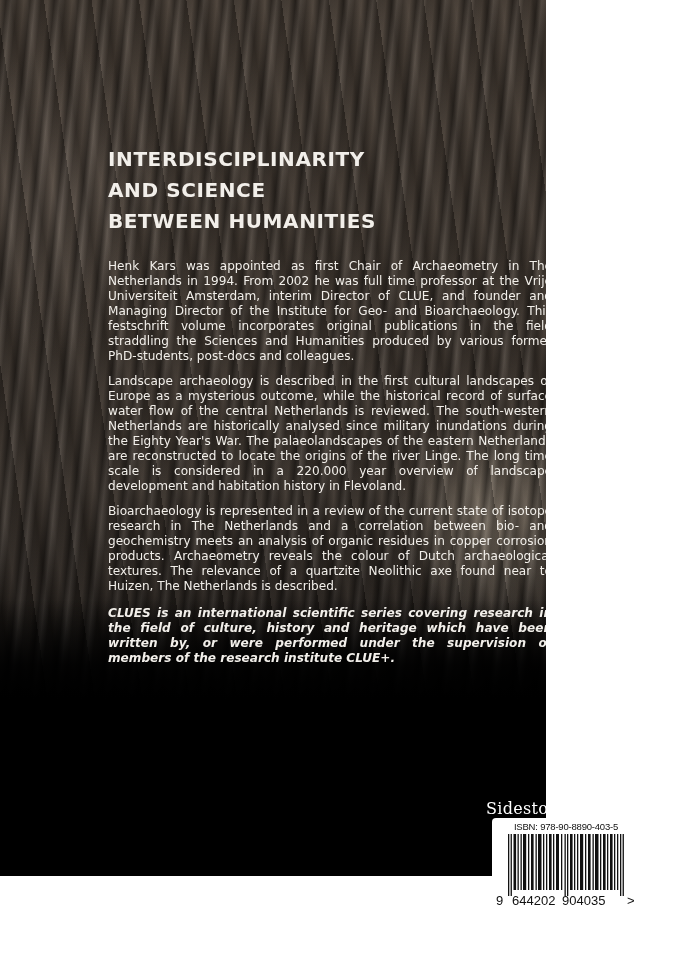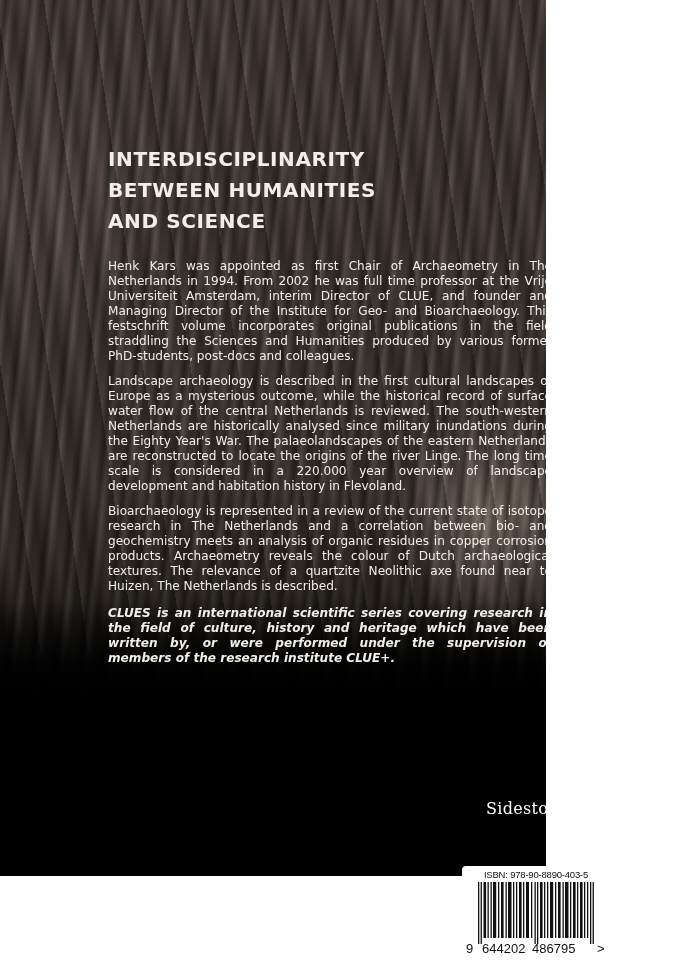--- a/index.html
+++ b/index.html
@@ -15,42 +15,42 @@
         radial-gradient(ellipse 160px 220px at 60px 200px, rgba(110,98,88,0.5), rgba(0,0,0,0) 70%),
         linear-gradient(180deg, #4a4037 0%, #433a32 40%, #3e362f 70%, #2a241f 85%, #000 100%);
     }
     .fade { position: absolute; left: 0; top: 600px; width: 679px; height: 100px; background: linear-gradient(180deg, rgba(0,0,0,0) 0%, rgba(0,0,0,0.85) 65%, #000 100%); }
     .content { position: absolute; left: 108px; top: 144px; width: 444px; color: #f2efea; }
     .title { font-family: "DejaVu Sans", sans-serif; font-weight: bold; font-size: 20px; line-height: 31px; letter-spacing: 0.6px; margin: 0 0 22px 0; text-transform: uppercase; }
     .title span { display: block; }
     .para { font-size: 12.1px; line-height: 15px; text-align: justify; margin: 0 0 10px 0; }
     .para.italic { font-style: italic; margin-top: 12px; font-weight: bold; }
     .publisher { position: absolute; left: 486px; top: 799px; width: 140px; text-align: left; color: #ffffff; font-family: "DejaVu Serif", serif; font-size: 16px; letter-spacing: 0.3px; }
-    .barcode-box { position: absolute; left: 462px; top: 818px; width: 148px; height: 92px; background: #ffffff; border-radius: 4px 4px 0 0; margin-top: 48px; }
+    .barcode-box { position: absolute; left: 492px; top: 818px; width: 148px; height: 92px; background: #ffffff; border-radius: 4px 4px 0 0; }
     .isbn-text { position: absolute; left: 0; top: 3px; width: 148px; text-align: center; font-family: "Liberation Sans", sans-serif; font-size: 9.5px; color: #111; letter-spacing: -0.2px; }
     .bars { position: absolute; left: 16px; top: 16px; width: 116px; height: 62px; }
     .bars svg { display: block; }
     .digits { position: absolute; left: 0; top: 75px; width: 148px; font-family: "Liberation Sans", sans-serif; font-size: 13px; color: #111; white-space: nowrap; }
     .digits .lead { position: absolute; left: 4px; }
     .digits .g1 { position: absolute; left: 20px; }
     .digits .g2 { position: absolute; left: 70px; }
     .digits .arrow { position: absolute; left: 135px; }
   </style>
 </head>
 <body>
 
 <div class="cover">
   <div class="photo"></div>
   <div class="fade"></div>
 
   <div class="content">
     <h1 class="title">
       <span>INTERDISCIPLINARITY</span>
+      <span>AND SCIENCE</span>
       <span>BETWEEN HUMANITIES</span>
-      <span>AND SCIENCE</span>
     </h1>
     <p class="para">Henk Kars was appointed as first Chair of Archaeometry in The Netherlands in 1994. From 2002 he was full time professor at the Vrije Universiteit Amsterdam, interim Director of CLUE, and founder and Managing Director of the Institute for Geo- and Bioarchaeology. This festschrift volume incorporates original publications in the field straddling the Sciences and Humanities produced by various former PhD-students, post-docs and colleagues.</p>
     <p class="para">Landscape archaeology is described in the first cultural landscapes of Europe as a mysterious outcome, while the historical record of surface water flow of the central Netherlands is reviewed. The south-western Netherlands are historically analysed since military inundations during the Eighty Year's War. The palaeolandscapes of the eastern Netherlands are reconstructed to locate the origins of the river Linge. The long time scale is considered in a 220.000 year overview of landscape development and habitation history in Flevoland.</p>
     <p class="para">Bioarchaeology is represented in a review of the current state of isotope research in The Netherlands and a correlation between bio- and geochemistry meets an analysis of organic residues in copper corrosion products. Archaeometry reveals the colour of Dutch archaeological textures. The relevance of a quartzite Neolithic axe found near to Huizen, The Netherlands is described.</p>
     <p class="para italic">CLUES is an international scientific series covering research in the field of culture, history and heritage which have been written by, or were performed under the supervision of members of the research institute CLUE+.</p>
   </div>
 
   <div class="publisher">Sidestone Press</div>
 </div>
 
@@ -92,16 +92,16 @@
         <rect x="106" y="0" width="1.3" height="56"></rect>
           <rect x="109" y="0" width="1.3" height="56"></rect>
         <rect x="112" y="0" width="1.3" height="62"></rect>
           <rect x="114.6" y="0" width="1.3" height="62"></rect>
       </g>
     </svg>
   </div>
   <div class="digits">
     <span class="lead">9</span>
     <span class="g1">644202</span>
-    <span class="g2">486795</span>
+    <span class="g2">904035</span>
     <span class="arrow">&gt;</span>
   </div>
 </div>
 
 </body></html>

